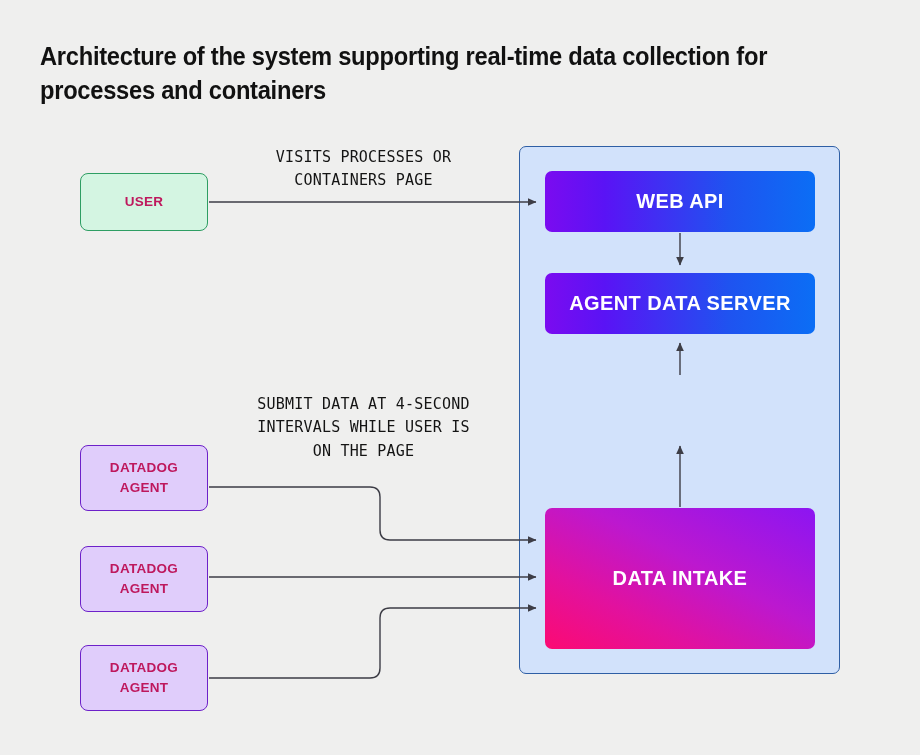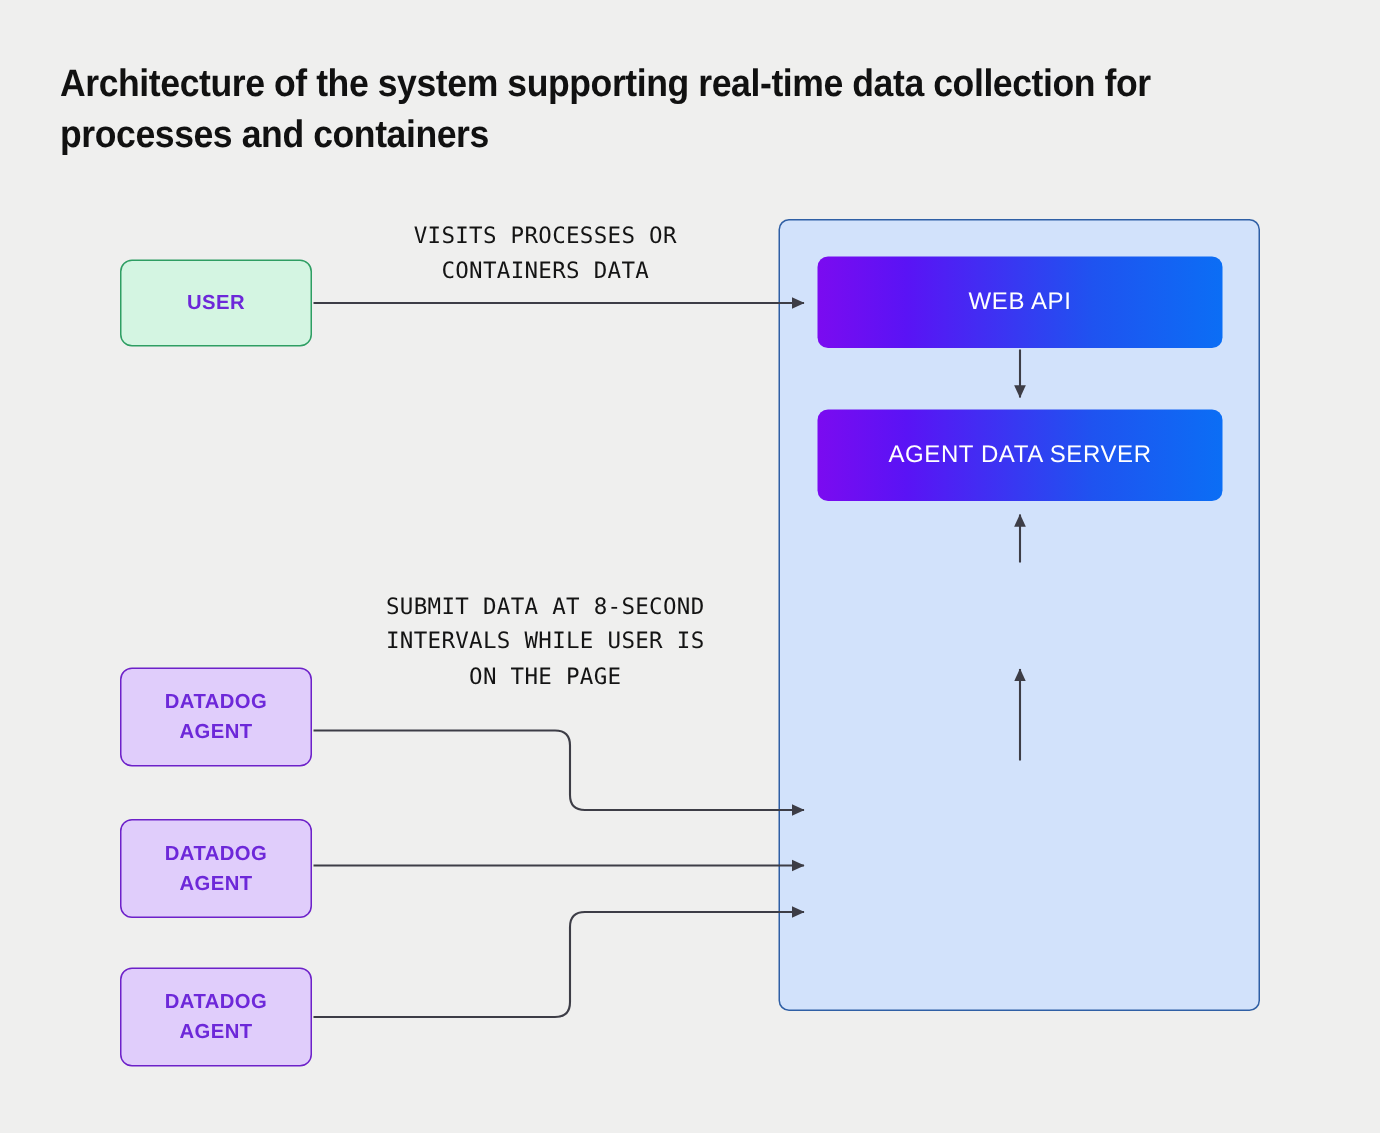--- a/index.html
+++ b/index.html
@@ -67,22 +67,22 @@
     width: 270px;
     border-radius: 7px;
     display: flex;
     align-items: center;
     justify-content: center;
     box-sizing: border-box;
   }
   .svc .svc-label {
     color: #ffffff;
     font-family: "Liberation Sans", sans-serif;
-    font-weight: normal;
-    font-size: 16px;
+    font-weight: bold;
+    font-size: 20px;
     letter-spacing: 0.4px;
     text-align: center;
   }
   #svc-webapi {
     top: 171px;
     height: 61px;
     background: linear-gradient(90deg, #7b0bf0 0%, #5a13f5 22%, #1f53f0 68%, #0b6ef5 100%);
   }
   #svc-livedata {
     top: 273px;
@@ -109,21 +109,21 @@
     box-sizing: border-box;
     display: flex;
     align-items: center;
     justify-content: center;
   }
   .node .node-label {
     font-family: "Liberation Sans", sans-serif;
     font-weight: bold;
     font-size: 13.5px;
     letter-spacing: 0.3px;
-    color: #6d28d9;
+    color: #be185d;
     text-align: center;
     line-height: 1.45;
     white-space: pre-line;
   }
   #node-user {
     top: 173px;
     height: 58px;
     background: #d4f5e2;
     border: 1.5px solid #2e9e63;
   }
@@ -192,20 +192,23 @@
 
   <div class="svc" id="svc-webapi">
     <span class="svc-label">WEB API</span>
   </div>
 
   <div class="svc" id="svc-livedata">
     <span class="svc-label">AGENT DATA SERVER</span>
   </div>
 
 
+  <div class="svc" id="svc-intake">
+    <span class="svc-label">DATA INTAKE</span>
+  </div>
 
   <div class="node" id="node-user">
     <span class="node-label">USER</span>
   </div>
 
   <div class="node node-agent" id="node-agent-1">
     <span class="node-label">DATADOG
 AGENT</span>
   </div>
 
@@ -213,19 +216,19 @@
     <span class="node-label">DATADOG
 AGENT</span>
   </div>
 
   <div class="node node-agent" id="node-agent-3">
     <span class="node-label">DATADOG
 AGENT</span>
   </div>
 
   <div class="edge-label" id="edge-label-visits">VISITS PROCESSES OR
-CONTAINERS DATA</div>
-
-  <div class="edge-label" id="edge-label-submit">SUBMIT DATA AT 8-SECOND
+CONTAINERS PAGE</div>
+
+  <div class="edge-label" id="edge-label-submit">SUBMIT DATA AT 4-SECOND
 INTERVALS WHILE USER IS
 ON THE PAGE</div>
 
 </div>
 
 </body></html>

